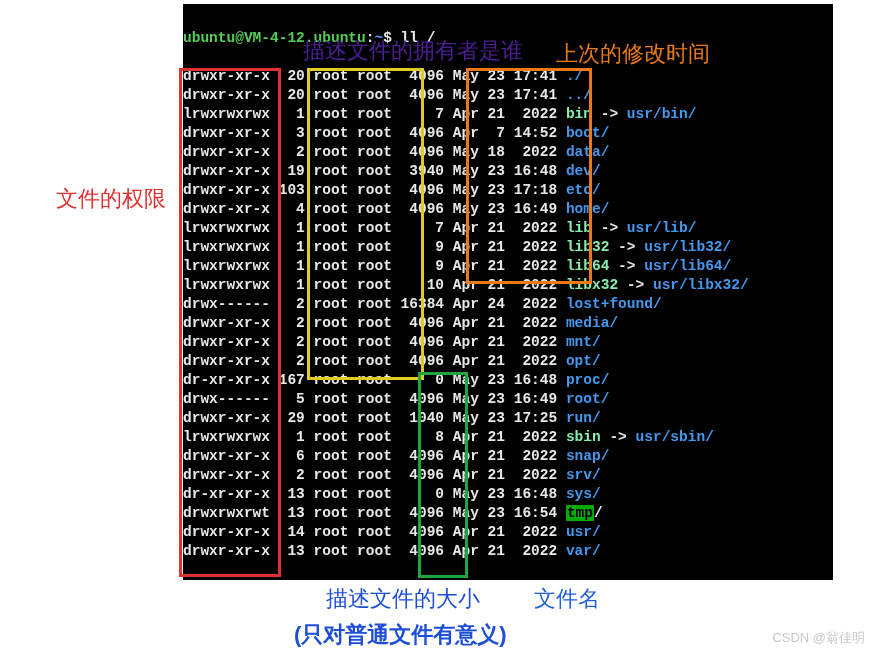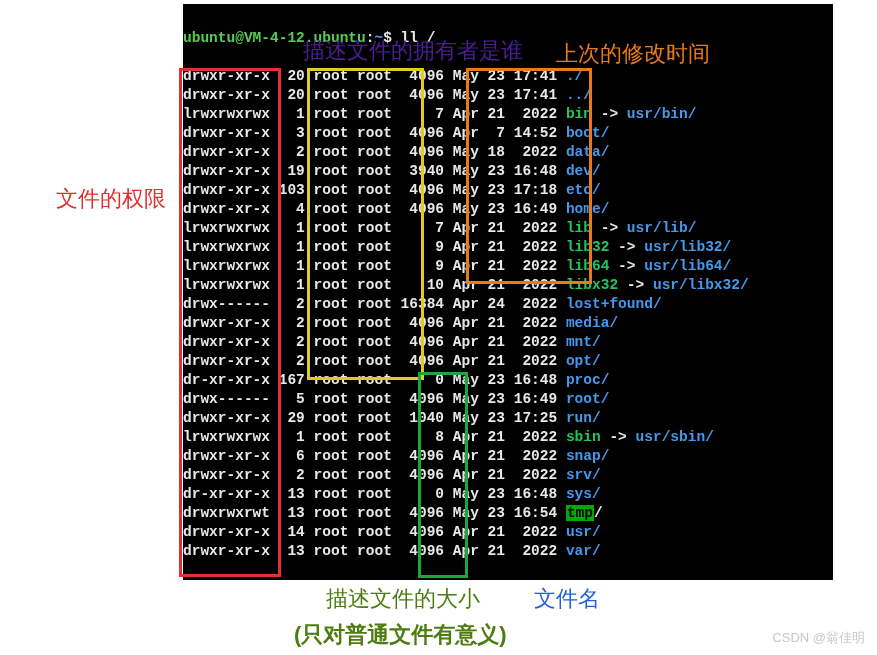--- a/index.html
+++ b/index.html
@@ -21,32 +21,32 @@
       top: 4px;
       left: 183px;
       padding: 6px 0 0 0;
       width: 650px;
       font-weight: bold;
     }
     .prompt-user { color: #55cc55; }
     .prompt-path { color: #5599ff; }
     .cmd { color: #e8e8e8; }
     .white { color: #e8e8e8; }
-    .cyan { color: #22c55e; }
+    .cyan { color: #86efac; }
     .blue { color: #4499ee; }
     .green-bg { background: #00aa00; color: #000; padding: 0 1px;}
     .annotation {
       position: absolute;
       font-size: 22px;
       color: #222;
     }
     .anno-yellow { color: #4c1d95; }
     .anno-orange { color: #e87a1a; }
     .anno-red { color: #e03030; text-align: center; }
-    .anno-green { color: #4d7c0f; }
+    .anno-green { color: #1d4ed8; }
     .anno-blue { color: #2060d8; }
     .box {
       position: absolute;
       background: transparent;
       pointer-events: none;
     }
     .box-red    { border: 3px solid #e03030; }
     .box-yellow { border: 3px solid #e0cc20; }
     .box-orange { border: 3px solid #e87a1a; }
     .box-green  { border: 3px solid #1ea63a; }

